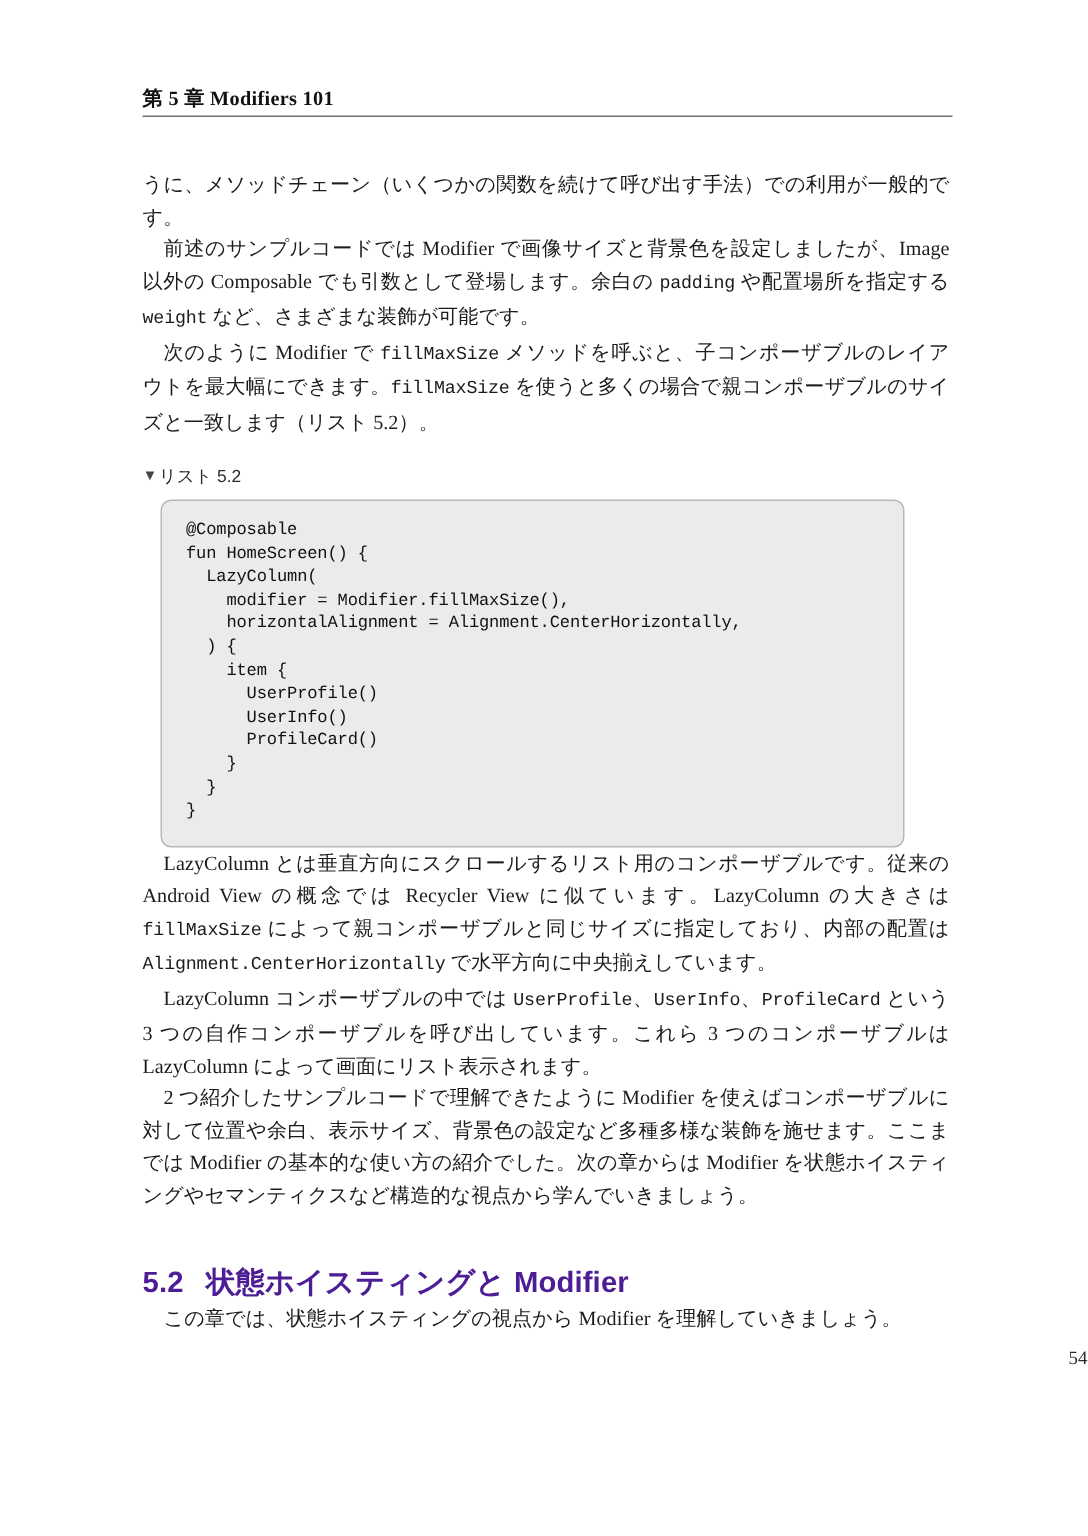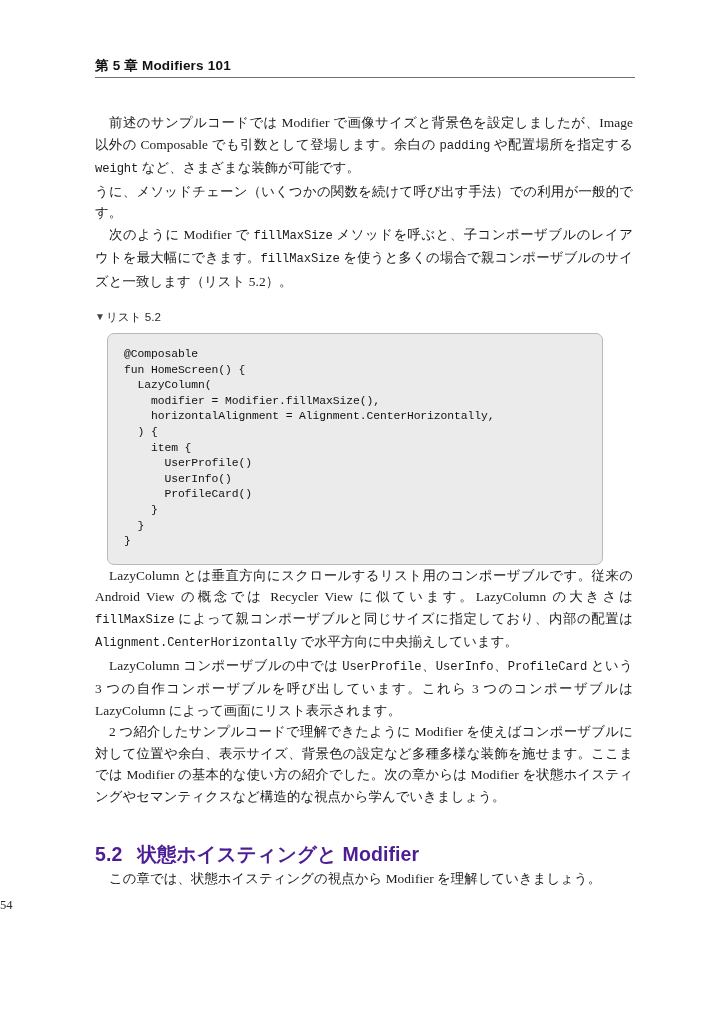--- a/index.html
+++ b/index.html
@@ -23,21 +23,21 @@
   }
 
   
   .running-header {
     position: absolute;
     left: 95px;
     top: 58px;
     width: 540px;
   }
   .running-header .rh-title {
-    font-family: Liberation Sans, sans-serif;
+    font-family: Liberation Serif, serif;
     font-weight: bold;
     font-size: 13.5px;
     letter-spacing: 0.2px;
     color: #111111;
     line-height: 1.2;
     padding-bottom: 3px;
     display: block;
     white-space: nowrap;
   }
   .running-header .rh-rule {
@@ -135,41 +135,41 @@
   h2.section-heading .sec-num { margin-right: 15px; }
 
   .post-heading-par { margin-top: 14px; }
 
   
   .folio {
     position: absolute;
     left: 0;
     right: 0;
     top: 898px;
-    text-align: left;
+    text-align: right;
     font-size: 12.6px;
     color: #2b2b2b;
     font-family: "Liberation Serif", "DejaVu Serif", serif;
   }
 </style>
 </head>
 <body>
 
 <div class="page">
 
   <div class="running-header">
     <span class="rh-title">第 5 章 Modifiers 101</span>
     <span class="rh-rule"></span>
   </div>
 
   <div class="content">
 
+    <p class="body-par noindent"><span>うに、メソッドチェーン（いくつかの関数を続けて呼び出す手法）での利用が一般的です。</span></p>
+
     <p class="body-par indent"><span>前述のサンプルコードでは Modifier で画像サイズと背景色を設定しましたが、Image 以外の Composable でも引数として登場します。余白の </span><span class="mono">padding</span><span> や配置場所を指定する </span><span class="mono">weight</span><span> など、さまざまな装飾が可能です。</span></p>
-
-    <p class="body-par noindent"><span>うに、メソッドチェーン（いくつかの関数を続けて呼び出す手法）での利用が一般的です。</span></p>
 
     <p class="body-par indent"><span>次のように Modifier で </span><span class="mono">fillMaxSize</span><span> メソッドを呼ぶと、子コンポーザブルのレイアウトを最大幅にできます。</span><span class="mono">fillMaxSize</span><span> を使うと多くの場合で親コンポーザブルのサイズと一致します（リスト 5.2）。</span></p>
 
     <div class="listing-caption">
       <span class="tri">▼</span>
       <span class="cap-num">リスト 5.2</span>
     </div>
 
     <div class="code-block">
       <pre>@Composable

